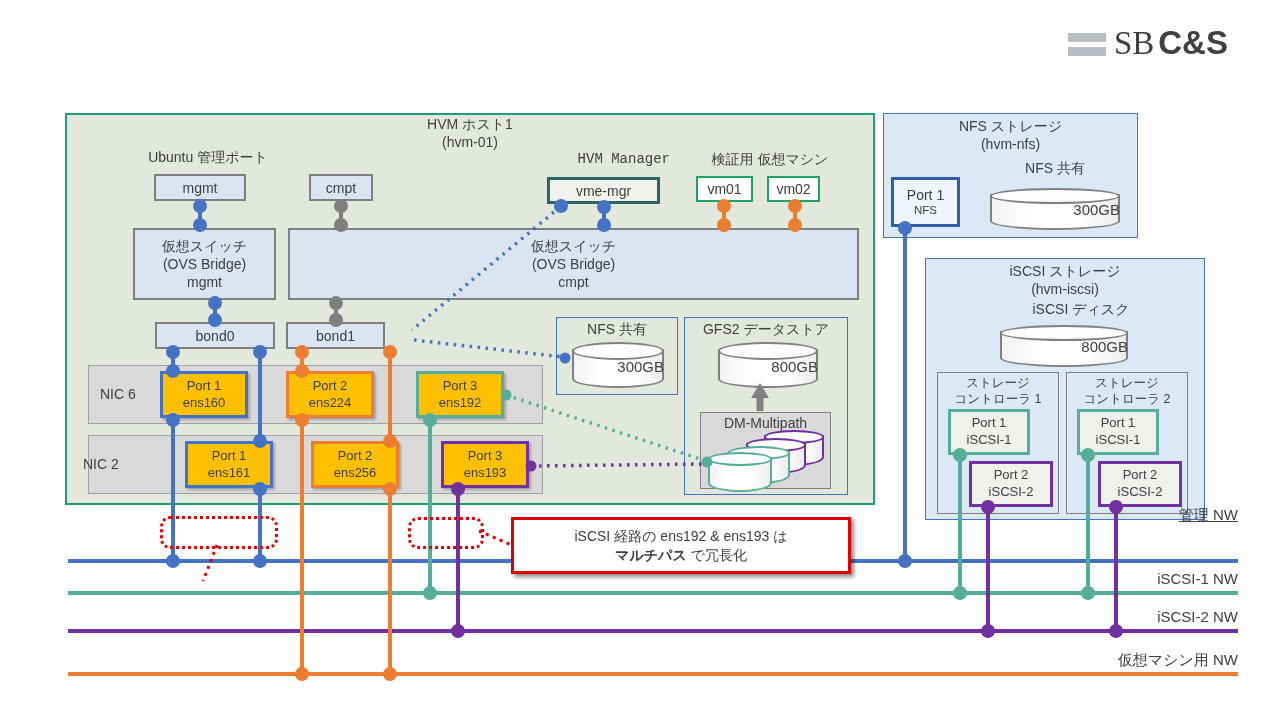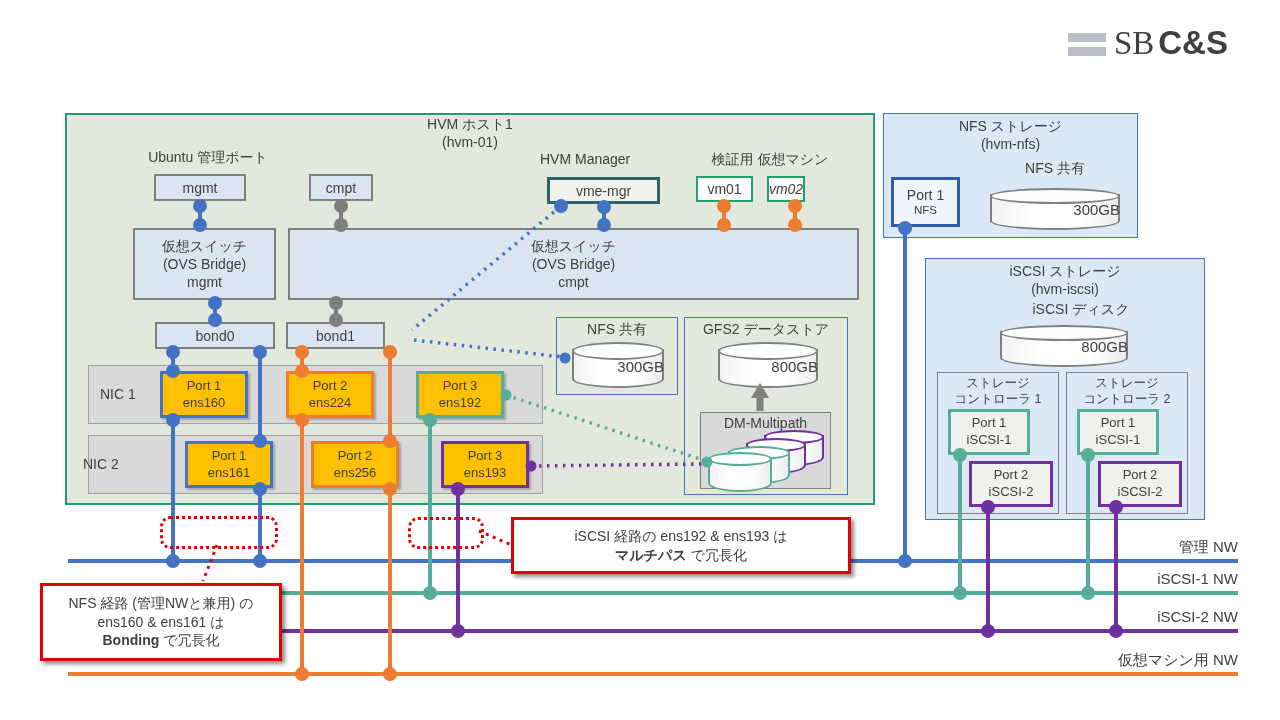--- a/index.html
+++ b/index.html
@@ -49,30 +49,30 @@
   </div>
 
   <div class="abs" style="left:128px;top:149px;width:160px;text-align:center;">Ubuntu 管理ポート</div>
   <div class="abs ctr graybox" style="left:154px;top:174px;width:92px;height:27px;">
       <span>mgmt</span>
     </div>
   <div class="abs ctr graybox" style="left:309px;top:174px;width:64px;height:27px;">
       <span>cmpt</span>
     </div>
 
-  <div class="abs" style="left:540px;top:151px;width:130px;text-align:left;">HVM Manager</div>
+  <div class="abs" style="left:540px;top:151px;width:130px;text-align:right;font-family:Liberation Mono, monospace;">HVM Manager</div>
   <div class="abs ctr" style="left:547px;top:177px;width:113px;height:27px;background:#f1f2ee;border:3px solid #2d6468;">
       <span>vme-mgr</span>
     </div>
 
   <div class="abs" style="left:690px;top:151px;width:160px;text-align:center;">検証用 仮想マシン</div>
   <div class="abs ctr" style="left:696px;top:176px;width:57px;height:26px;background:#fdfdfd;border:2.5px solid #21a366;">
       <span>vm01</span>
     </div>
-  <div class="abs ctr" style="left:767px;top:176px;width:38px;height:26px;background:#fdfdfd;border:2.5px solid #21a366;font-style:italic;">
+  <div class="abs ctr" style="left:767px;top:176px;width:53px;height:26px;background:#fdfdfd;border:2.5px solid #21a366;">
       <span>vm02</span>
     </div>
 
   <div class="abs ctr graybox" style="left:133px;top:228px;width:143px;height:72px;line-height:1.3;">
     <div>仮想スイッチ</div>
     <div>(OVS Bridge)</div>
     <div>mgmt</div>
   </div>
   <div class="abs ctr graybox" style="left:288px;top:228px;width:571px;height:72px;line-height:1.3;">
     <div>仮想スイッチ</div>
@@ -81,21 +81,21 @@
   </div>
 
   <div class="abs ctr graybox" style="left:155px;top:322px;width:120px;height:27px;">
       <span>bond0</span>
     </div>
   <div class="abs ctr graybox" style="left:286px;top:322px;width:99px;height:27px;">
       <span>bond1</span>
     </div>
 
   <div class="abs nicrow" style="left:88px;top:365px;width:455px;height:59px;"></div>
-  <div class="abs" style="left:100px;top:386px;">NIC 1</div>
+  <div class="abs" style="left:100px;top:386px;">NIC 6</div>
   <div class="abs nicrow" style="left:88px;top:435px;width:455px;height:59px;"></div>
   <div class="abs" style="left:83px;top:456px;">NIC 2</div>
 
   <div class="abs ctr port" style="left:160px;top:371px;width:88px;height:47px;border-color:#4472c4;">
     <div>Port 1</div>
       <div>ens160</div>
   </div>
   <div class="abs ctr port" style="left:286px;top:371px;width:88px;height:47px;border-color:#ed7d31;">
     <div>Port 2</div>
       <div>ens224</div>
@@ -205,21 +205,21 @@
   </div>
   <div class="abs ctr twoline" style="left:1098px;top:461px;width:84px;height:46px;background:#eef1ec;border:3px solid #7030a0;">
     <div>Port 2</div>
     <div>iSCSI-2</div>
   </div>
 
   <div class="nwline" style="left:68px;top:559px;width:1170px;background:#4472c4;"></div>
   <div class="nwline" style="left:68px;top:591px;width:1170px;background:#56ad99;"></div>
   <div class="nwline" style="left:68px;top:629px;width:1170px;background:#7030a0;"></div>
   <div class="nwline" style="left:68px;top:672px;width:1170px;background:#ed7d31;"></div>
-  <div class="nwlabel" style="left:1000px;top:538px;">管理 NW</div>
+  <div class="nwlabel" style="left:1000px;top:506px;text-decoration:underline;">管理 NW</div>
   <div class="nwlabel" style="left:1000px;top:570px;">iSCSI-1 NW</div>
   <div class="nwlabel" style="left:1000px;top:608px;">iSCSI-2 NW</div>
   <div class="nwlabel" style="left:1000px;top:651px;">仮想マシン用 NW</div>
 
   <svg class="links" width="1280" height="720" viewBox="0 0 1280 720">
     <g stroke="#4472c4" fill="#4472c4" stroke-width="4">
       <line x1="200" y1="203" x2="200" y2="227"></line>
         <circle cx="200" cy="206" r="5"></circle>
         <circle cx="200" cy="225" r="5"></circle>
       <line x1="604" y1="205" x2="604" y2="227"></line>
@@ -319,21 +319,14 @@
 
   <div class="reddot" style="left:160px;top:516px;width:112px;height:27px;"></div>
   <div class="reddot" style="left:408px;top:517px;width:70px;height:26px;"></div>
 
   <div class="callout" style="left:511px;top:517px;width:334px;height:51px;">
     <div>iSCSI 経路の ens192 &amp; ens193 は</div>
     <div>
       <span style="font-weight:bold;">マルチパス</span><span> で冗長化</span>
     </div>
   </div>
-  <div class="callout" style="left:40px;top:583px;width:236px;height:72px;">
-    <div>NFS 経路 (管理NWと兼用) の</div>
-    <div>ens160 &amp; ens161 は</div>
-    <div>
-      <span style="font-weight:bold;">Bonding</span><span> で冗長化</span>
-    </div>
-  </div>
 
 </div>
 
 </body></html>

